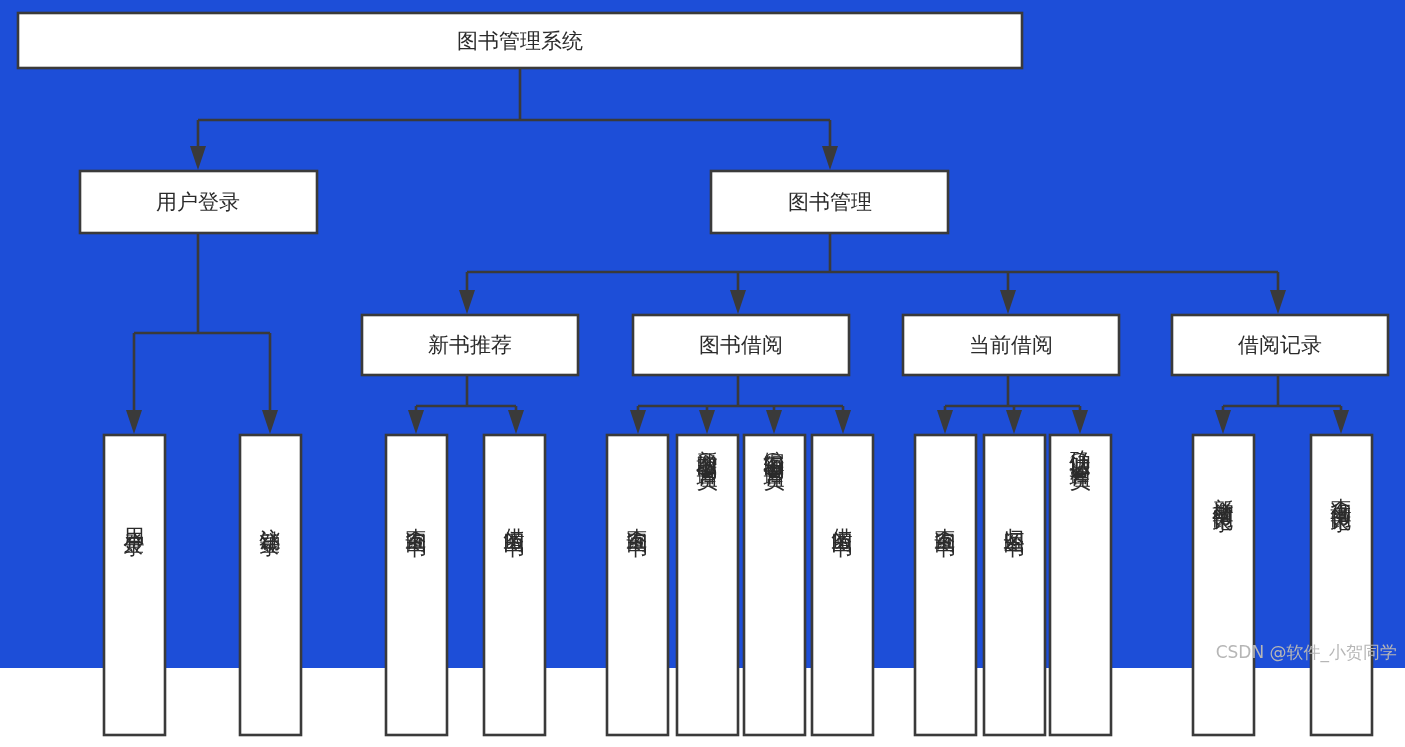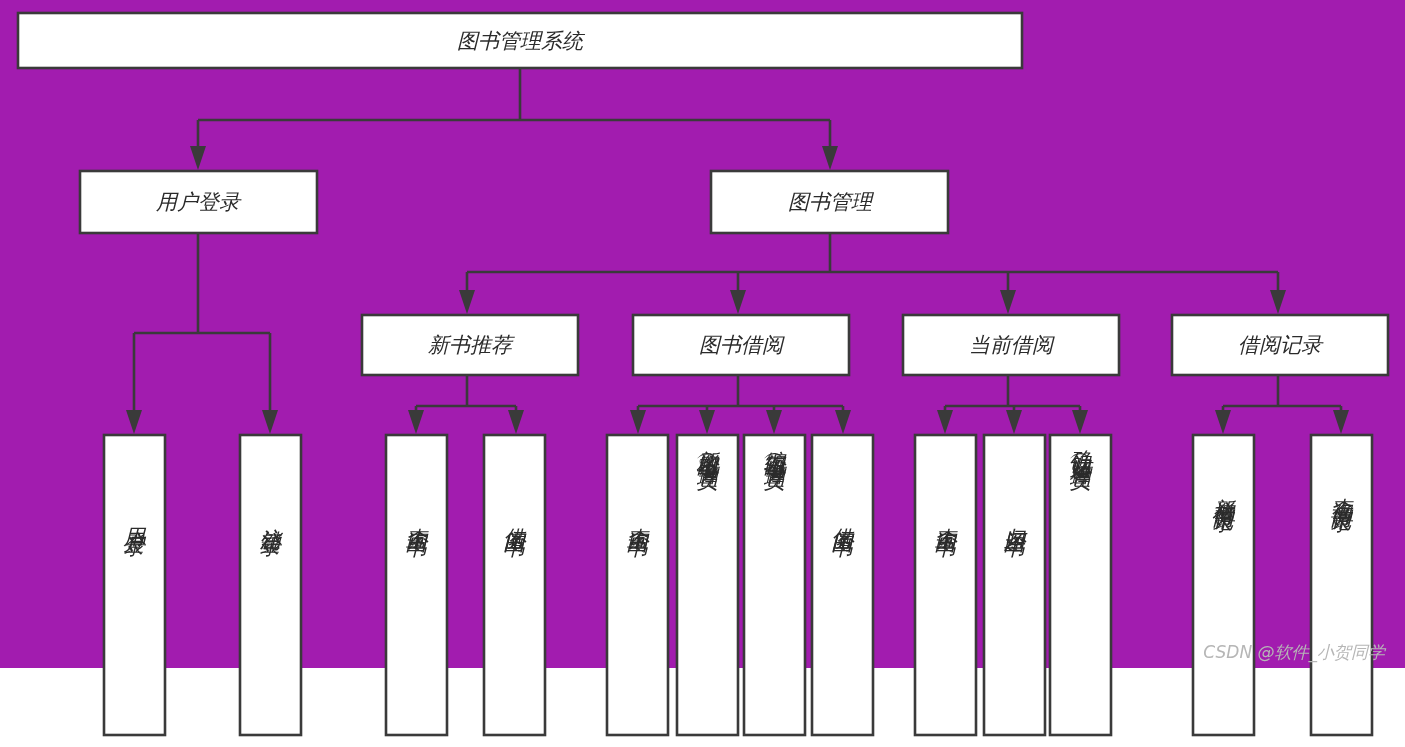--- a/index.html
+++ b/index.html
@@ -10,22 +10,21 @@
   body {
     width: 1405px;
     height: 747px;
     font-family: "DejaVu Sans", "Liberation Sans", sans-serif;
     overflow: hidden;
   }
   #diagram-root {
     position: relative;
     width: 1405px;
     height: 668px;
-    background: #a21caf;
-    font-style: italic;
+    background: #1d4ed8;
   }
   svg#flow-svg {
     position: absolute;
     left: 0;
     top: 0;
     width: 1405px;
     height: 747px;
     display: block;
   }
   .node-box {
@@ -54,21 +53,21 @@
     fill: #2b2b2b;
     font-family: "DejaVu Sans", "Liberation Sans", sans-serif;
     font-size: 21px;
     writing-mode: vertical-rl;
     text-orientation: upright;
     letter-spacing: 3px;
     white-space: pre;
   }
   .watermark-text {
     position: absolute;
-    right: 20px;
+    right: 8px;
     bottom: 4px;
     font-family: "DejaVu Sans", "Liberation Sans", sans-serif;
     font-size: 17px;
     color: #b6b6b6;
     white-space: nowrap;
     user-select: none;
   }
 </style>
 </head>
 <body>

